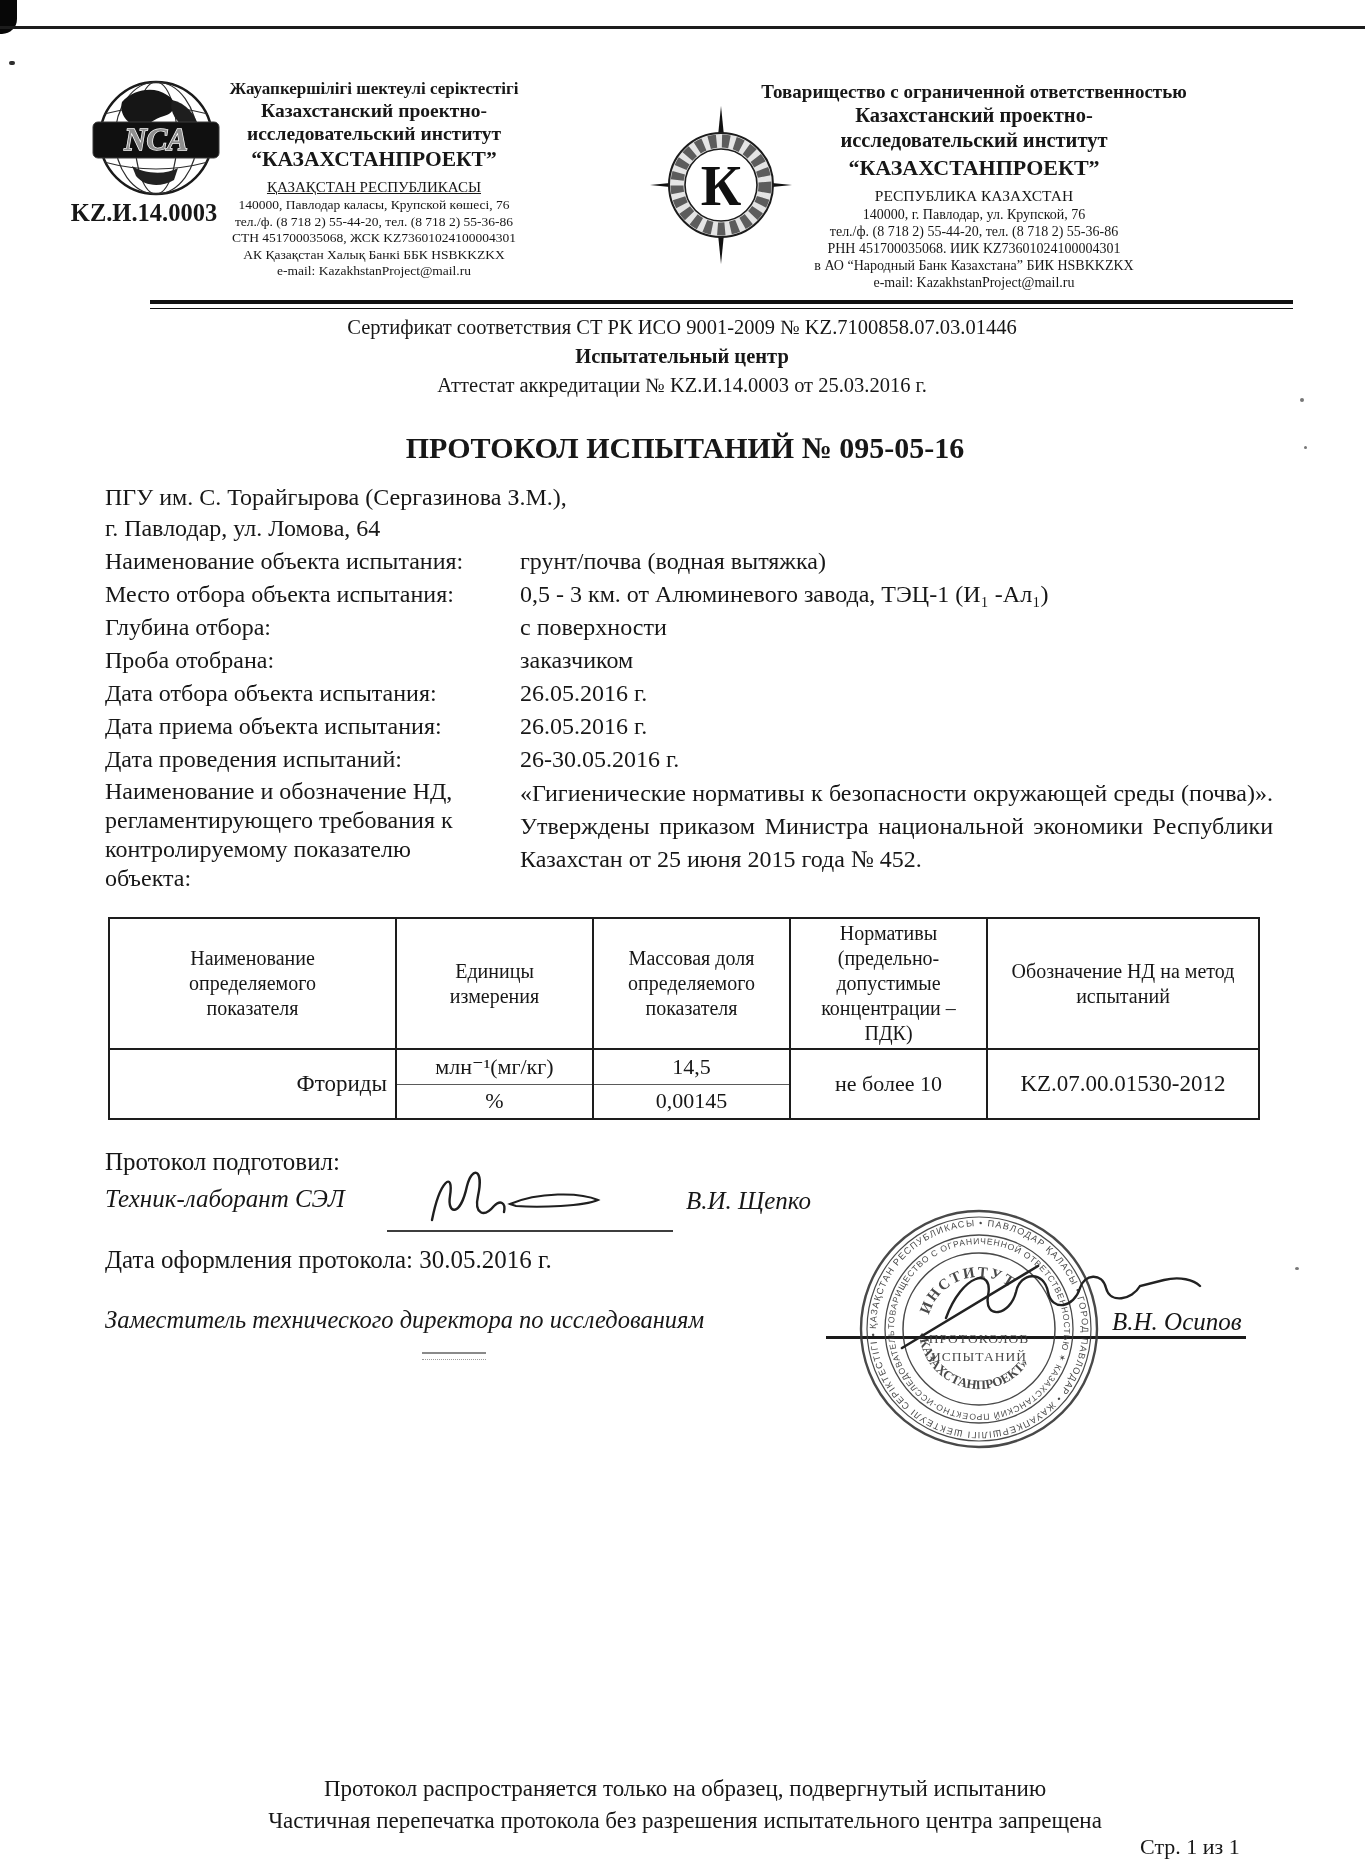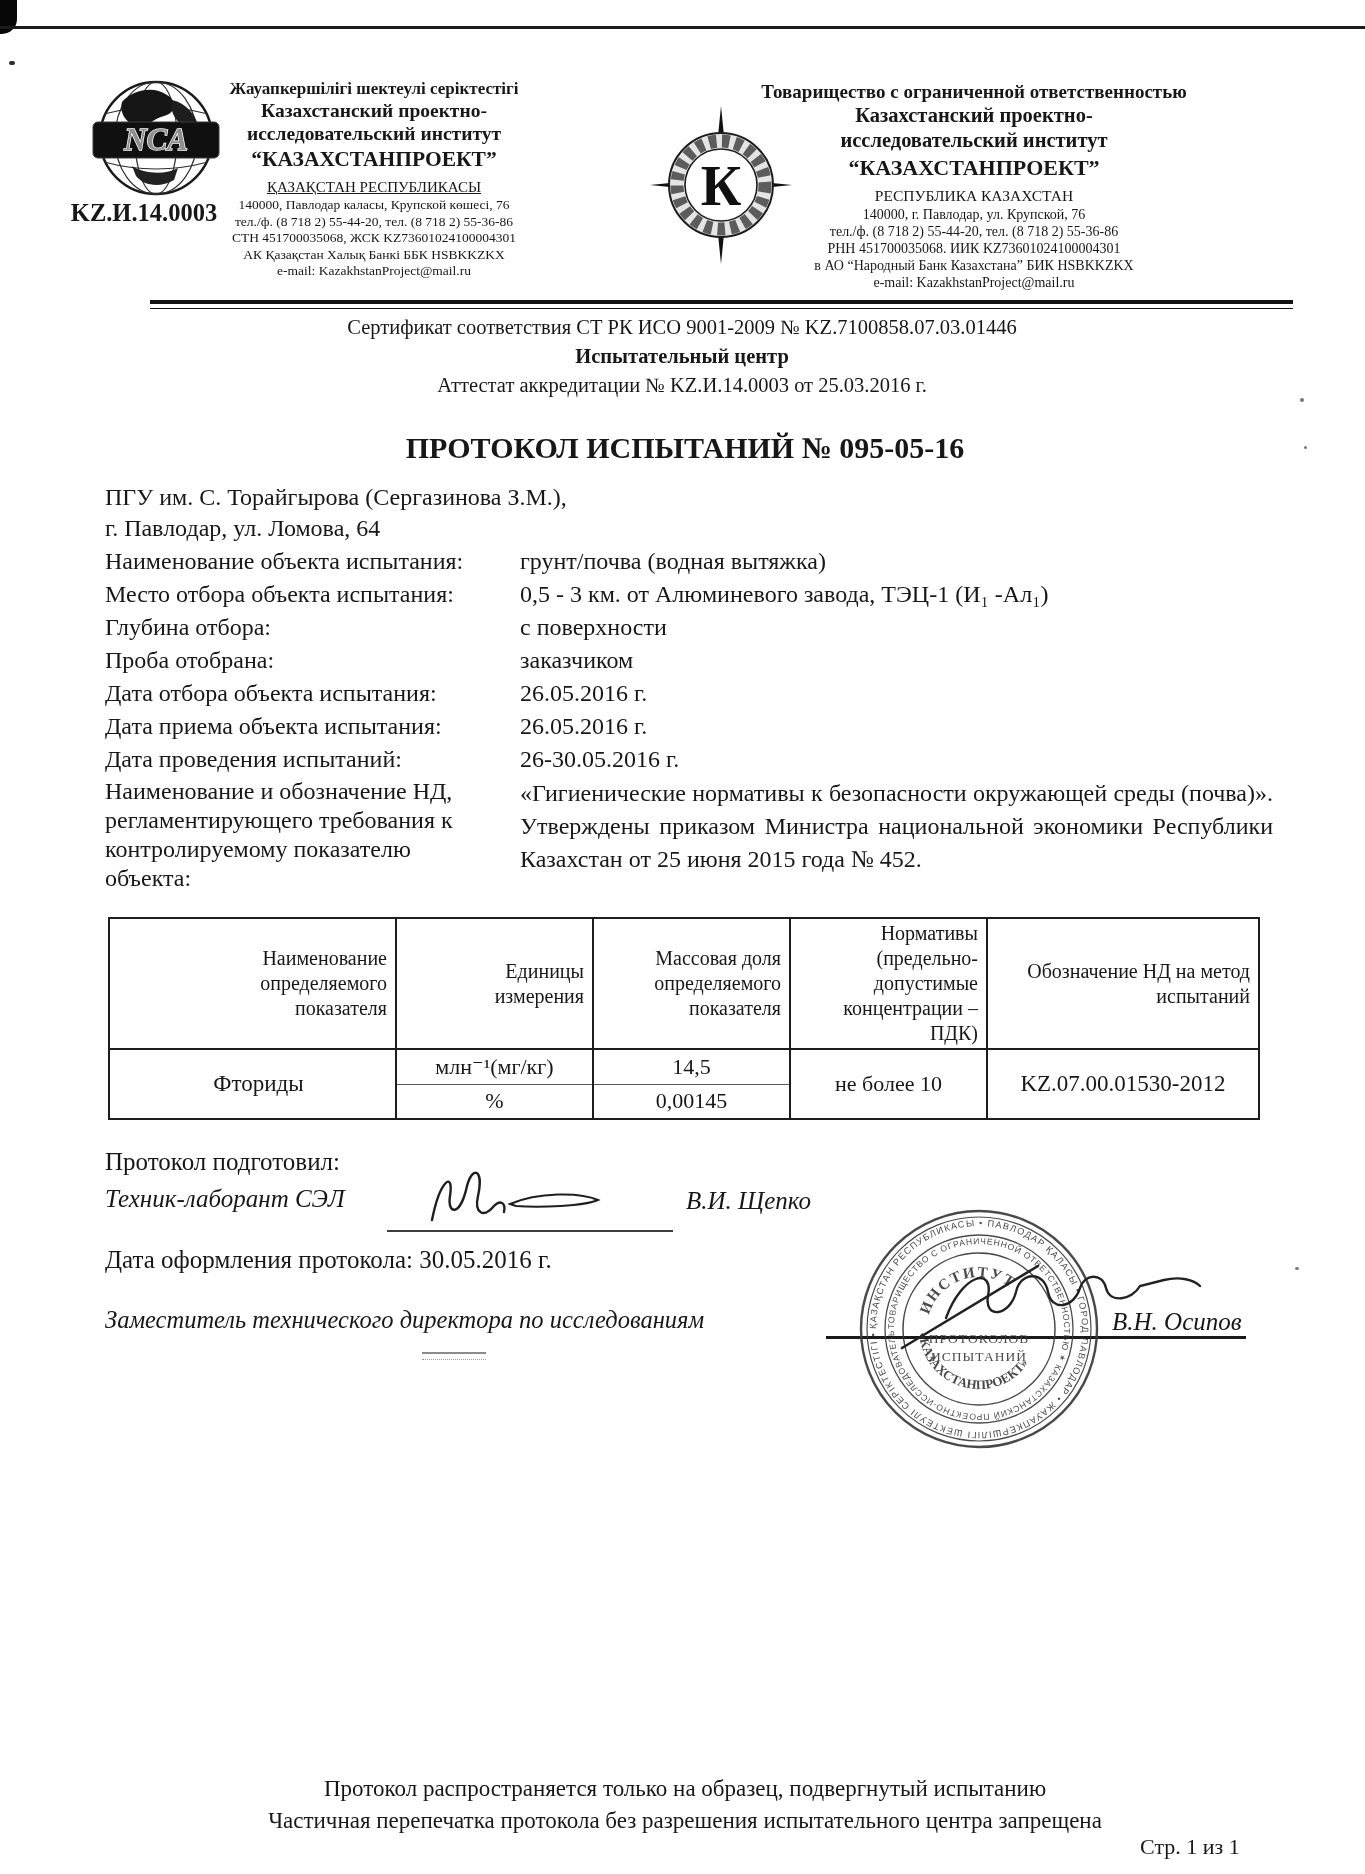--- a/index.html
+++ b/index.html
@@ -51,27 +51,27 @@
   .fvalue { flex:1; line-height:31px; }
   .frow-first .fvalue, .frow-first .flabel { line-height:31px; }
   .frow-nd { margin-top:2px; }
   .frow-nd .flabel { line-height:29px; }
   .frow-nd .fvalue { text-align:justify; line-height:33px; }
 
   
   .results-table { left:108px; top:917px; width:1150px; border-collapse:collapse; table-layout:fixed; }
   .results-table th, .results-table td { border:2.5px solid #1d1d1d; padding:2px 8px; }
   .results-table th {
-    font-weight:normal; font-size:20px; line-height:25px; text-align:right;
+    font-weight:normal; font-size:20px; line-height:25px; text-align:center;
     vertical-align:middle; white-space:pre-line;
   }
   .results-table thead tr { height:123px; }
   .results-table tbody tr { height:35px; }
   .results-table td { font-size:22px; text-align:center; vertical-align:middle; }
-  td.cell-name { text-align:center; padding-left:20px; font-size:23px; }
+  td.cell-name { text-align:right; padding-left:20px; font-size:23px; }
   td.cell-method { font-size:23px; }
   td.sub-top { border-bottom:1.5px solid #5a5a5a; }
   td.sub-bottom { border-top:1.5px solid #5a5a5a; }
 
   
   .prep-label { left:105px; top:1148px; font-size:25px; }
   .prep-role  { left:105px; top:1185px; font-size:25px; }
   .sig1-line  { left:387px; top:1230px; width:286px; height:2px; background:#3d3d3d; }
   .sig1       { left:420px; top:1162px; }
   .prep-name  { left:686px; top:1187px; font-size:25px; }

